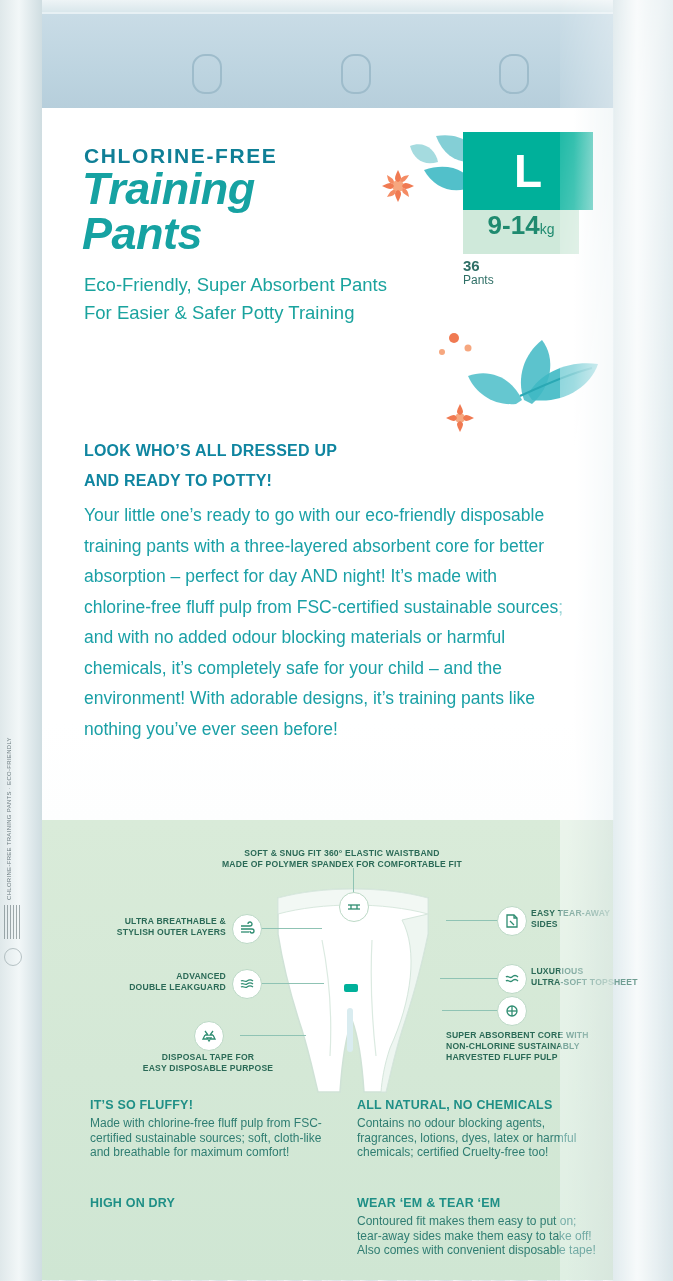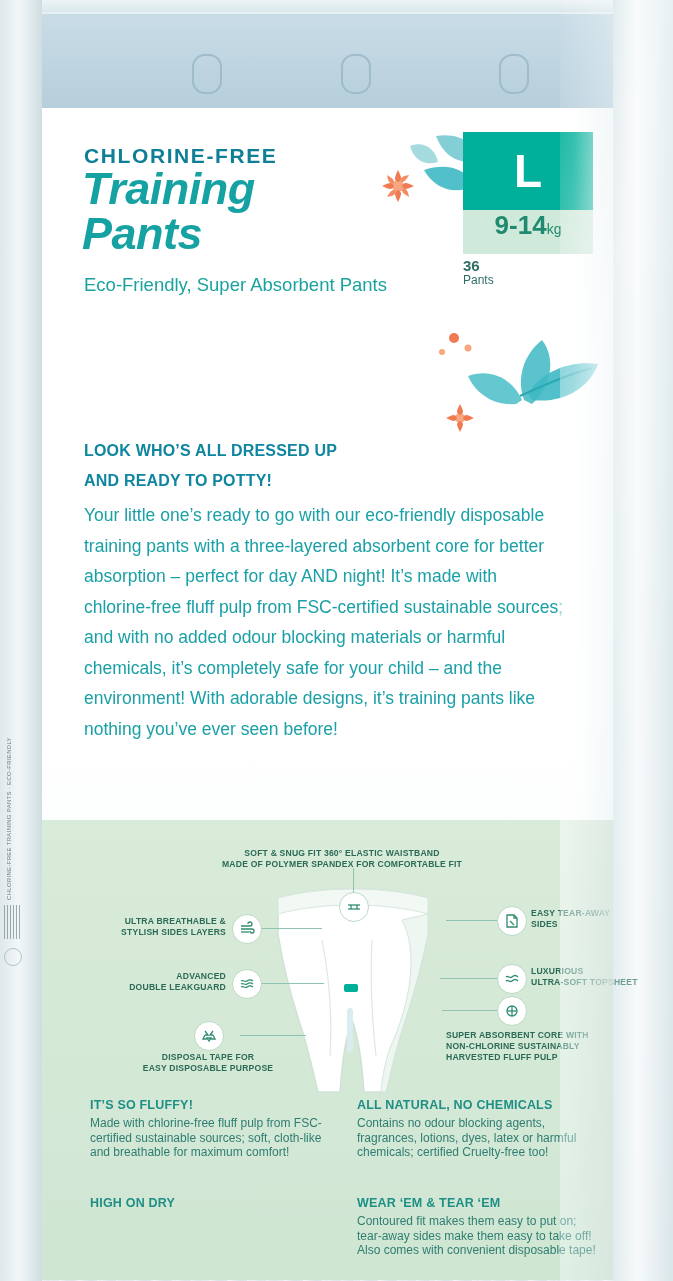--- a/index.html
+++ b/index.html
@@ -81,21 +81,21 @@
   
   .size-badge{
     position:absolute;left:421px;top:24px;width:130px;height:160px;
   }
   .size-top{
     width:130px;height:78px;background:#00b09a;
     display:flex;align-items:center;justify-content:center;
   }
   .size-top span{color:#fff;font-size:46px;font-weight:bold;line-height:46px;}
   .size-mid{
-    width:130px;height:44px;background:#cfe9da;
+    width:116px;height:44px;background:#cfe9da;
     display:flex;align-items:baseline;justify-content:center;gap:0;
   }
   .size-mid .w{color:#1f8a6f;font-size:26px;font-weight:bold;}
   .size-mid .u{color:#1f8a6f;font-size:14px;}
   .size-count{
     width:130px;text-align:left;margin-top:4px;color:#2f6f66;
     font-size:14px;line-height:15px;
   }
   .size-count .num{font-size:15px;font-weight:bold;display:block;}
   .size-count .lbl{font-size:12px;display:block;}
@@ -213,20 +213,21 @@
       </g>
     </svg>
 
     <div class="chlorine">CHLORINE-FREE</div>
     <div class="title">
       <span class="l1">Training</span>
       <span class="l2">Pants</span>
     </div>
     <div class="subtitle">
       <div>Eco-Friendly, Super Absorbent Pants</div>
+      <div>For Easier &amp; Safer Potty Training</div>
     </div>
 
     <div class="size-badge">
       <div class="size-top">
         <span>L</span>
       </div>
       <div class="size-mid">
         <span class="w">9-14</span>
         <span class="u">kg</span>
       </div>
@@ -290,21 +291,21 @@
 
     <div class="icon-circ" style="left:190px;top:94px;">
       <svg width="16" height="16" viewBox="0 0 16 16" fill="none" stroke="#2f8d72" stroke-width="1.3">
         <path d="M2 5h9a2 2 0 10-2-2"></path>
           <path d="M2 8h11a2 2 0 11-2 2"></path>
           <path d="M2 11h8"></path>
       </svg>
     </div>
     <div class="callout left" style="left:60px;top:96px;width:124px;">
       <div>ULTRA BREATHABLE &amp;</div>
-      <div>STYLISH SIDES LAYERS</div>
+      <div>STYLISH OUTER LAYERS</div>
     </div>
 
     <div class="icon-circ" style="left:190px;top:149px;">
       <svg width="16" height="16" viewBox="0 0 16 16" fill="none" stroke="#2f8d72" stroke-width="1.3">
         <path d="M2 5c2-1.5 4 1.5 6 0s4-1.5 6 0"></path>
           <path d="M2 8c2-1.5 4 1.5 6 0s4-1.5 6 0"></path>
           <path d="M2 11c2-1.5 4 1.5 6 0s4-1.5 6 0"></path>
       </svg>
     </div>
     <div class="callout left" style="left:60px;top:151px;width:124px;">

